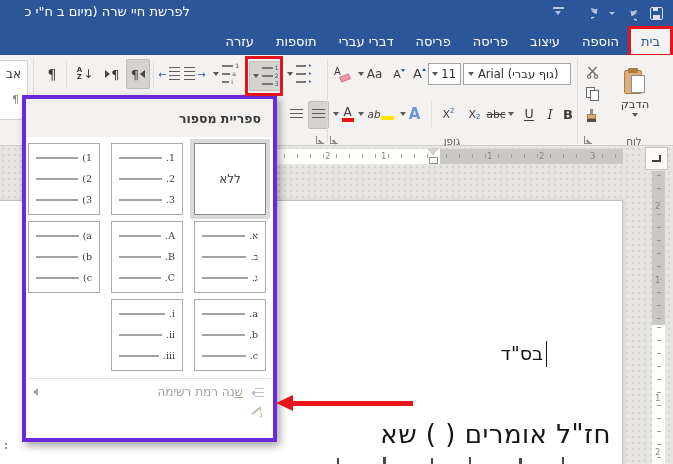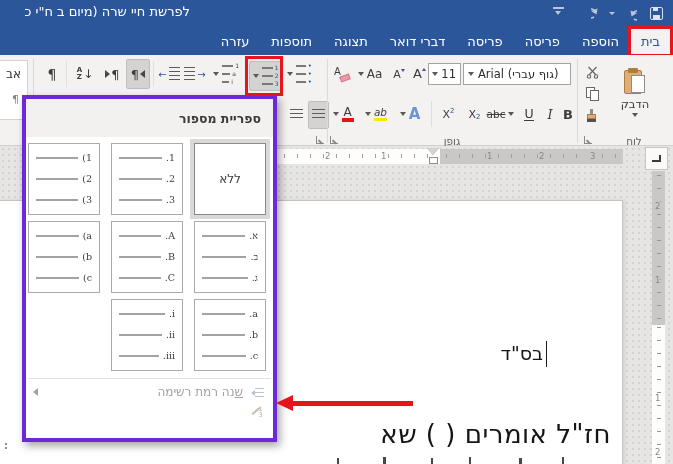--- a/index.html
+++ b/index.html
@@ -89,24 +89,24 @@
     </div>
     <div class="qat-ic" style="right:108px;width:12px;">
       <div style="width:11px;height:1.5px;background:#b9c6de;margin-bottom:2px;"></div>
       <div style="margin-left:2px;width:0;height:0;border-left:3.5px solid transparent;border-right:3.5px solid transparent;border-top:4px solid #b9c6de;"></div>
     </div>
   </div>
 
   <div id="tabbar">
     <div class="tab active">בית</div>
     <div class="tab">הוספה</div>
+    <div class="tab">עיצוב</div>
     <div class="tab">פריסה</div>
     <div class="tab">פריסה</div>
-    <div class="tab">דברי דואר</div>
-    <div class="tab">תצוגה</div>
+    <div class="tab">דברי עברי</div>
     <div class="tab">תוספות</div>
     <div class="tab">עזרה</div>
   </div>
 
   <div id="ribbon">
 
     <div class="abs" style="left:-30px;top:5px;width:58px;height:60px;background:#fff;border:1px solid #d4d2d0;">
       <div style="position:absolute;right:6px;top:6px;font-size:12px;color:#2d2c2b;">אב</div>
       <div style="position:absolute;right:8px;top:32px;font-size:11px;color:#8a8886;">¶</div>
     </div>
@@ -235,21 +235,21 @@
 
     <div class="rb" style="left:328px;top:46px;width:30px;height:26px;gap:3px;">
       <span class="dd"></span>
       <span style="display:flex;flex-direction:column;align-items:center;">
         <span style="font-size:12px;line-height:12px;">A</span>
         <span style="width:12px;height:3.5px;background:#e81313;"></span>
       </span>
     </div>
     <div class="rb" style="left:360px;top:46px;width:32px;height:26px;gap:3px;">
       <span class="dd"></span>
-      <span style="display:flex;flex-direction:column;align-items:flex-start;">
+      <span style="display:flex;flex-direction:row;align-items:flex-end;">
         <span style="font-size:10.5px;line-height:11px;font-style:italic;">ab</span>
         <span style="width:13px;height:3.5px;background:#ffe600;"></span>
       </span>
     </div>
     <div class="rb" style="left:394px;top:46px;width:32px;height:26px;gap:3px;">
       <span class="dd"></span>
       <span style="font-size:15px;color:#6b93d6;font-weight:bold;">A</span>
     </div>
     <div class="ssep" style="left:431px;top:46px;"></div>
     <div class="rb" style="left:436px;top:46px;width:25px;height:26px;">

